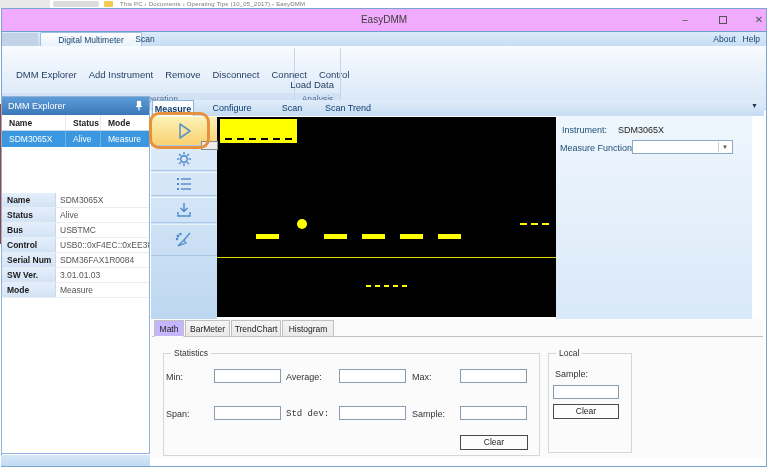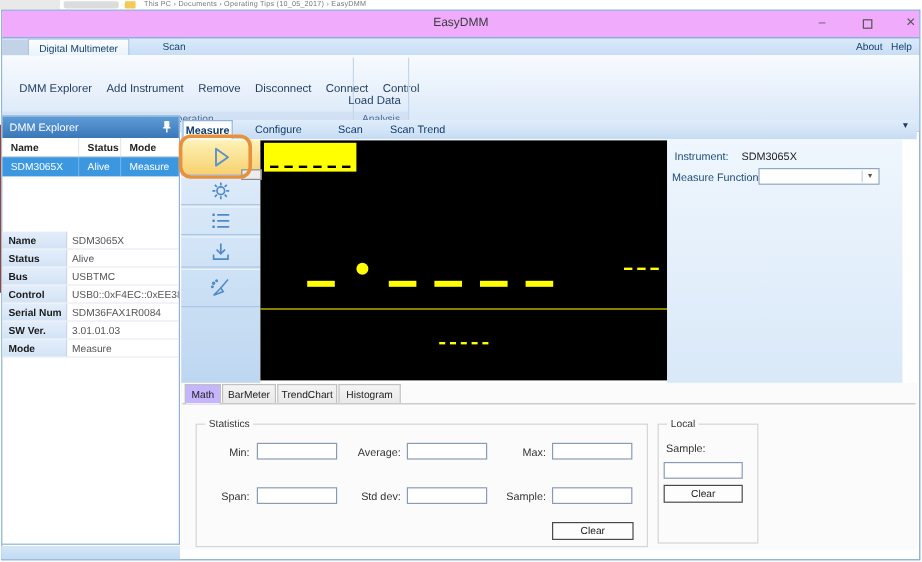--- a/index.html
+++ b/index.html
@@ -29,21 +29,21 @@
   #btn-max { left:706px; }
   #btn-max .sq { display:inline-block; width:8px; height:8px; border:1px solid #555; margin-top:4px; }
   #btn-close { left:742px; }
 
   
   #menubar { left:0; top:22px; width:764px; height:15px;
     background:linear-gradient(180deg,#dbeafb 0%,#c8ddf4 100%);
     border-top:1px solid #6f9ed2; }
   #menu-stub { left:0; top:1px; width:36px; height:14px; background:#c2d3e8; }
   .menu-tab { top:0px; height:14px; font-size:8.5px; line-height:15px; color:#17446e; text-align:center; }
-  #tab-dmm { left:21px; width:85px; background:linear-gradient(180deg,#fdfdfe,#e9f2fc);
+  #tab-dmm { left:38px; width:102px; background:linear-gradient(180deg,#fdfdfe,#e9f2fc);
     border:1px solid #9ebfe2; border-bottom:none; border-radius:2px 2px 0 0; }
   #tab-scan { left:126px; width:34px; }
   #menu-right { right:6px; top:0; font-size:8.5px; line-height:15px; color:#17446e; }
   #menu-right span { margin-left:7px; }
 
   
   #ribbon { left:0; top:37px; width:764px; height:64px;
     background:linear-gradient(180deg,#f8fbfe 0%,#e7f0fb 50%,#d5e6f7 100%);
     border-bottom:1px solid #bdd3ea; }
   .rgroup { top:2px; height:60px; border-right:1px solid #c3d7ec; }
@@ -130,21 +130,21 @@
   #atab-math { left:3px; width:30px; background:#c4b5fd; height:17px; z-index:5; border-bottom:1px solid #fbfbfb; }
   #atab-bar { left:34px; width:45px; }
   #atab-trendchart { left:80px; width:50px; }
   #atab-hist { left:131px; width:52px; }
   #atab-content { left:1px; top:17px; width:611px; height:120px; border-top:1px solid #c0c0c0; background:#fbfbfb; }
 
   .fieldset { position:absolute; border:1px solid #d6d6d6; background:#fbfbfb; }
   #fs-stats { left:11px; top:16px; width:377px; height:103px; }
   #fs-local { left:396px; top:16px; width:84px; height:100px; }
   .legend { position:absolute; top:-6px; left:7px; background:#fbfbfb; font-size:8.5px; color:#333; padding:0 3px; }
-  .flabel { position:absolute; font-size:9px; color:#333; text-align:right; line-height:14px; }
+  .flabel { position:absolute; font-size:9px; color:#333; text-align:left; line-height:14px; }
   .finput { position:absolute; width:67px; height:14px; border:1px solid #8a9cb2; background:#fff; font-size:9px; padding:0 2px; }
   .clearbtn { position:absolute; width:68px; height:15px; background:#fdfdfd; border:1px solid #4a4a4a;
     font-size:8.5px; color:#222; text-align:center; line-height:13px; font-family:"Liberation Sans", sans-serif; }
 </style>
 </head>
 <body>
 
 <div id="screen">
 
   <div id="bg-strip" class="abs">
@@ -374,21 +374,21 @@
 
         <div class="flabel" style="left:122px;top:16px;width:48px;">Average:</div>
         <input class="finput" style="left: 175px; top: 15px;" value="">
 
         <div class="flabel" style="left:248px;top:16px;width:43px;">Max:</div>
         <input class="finput" style="left: 296px; top: 15px;" value="">
 
         <div class="flabel" style="left:2px;top:53px;width:42px;">Span:</div>
         <input class="finput" style="left: 50px; top: 52px;" value="">
 
-        <div class="flabel" style="left:122px;top:53px;width:48px;">Std dev:</div>
+        <div class="flabel" style="left:122px;top:53px;width:48px;font-family:Liberation Mono, monospace;">Std dev:</div>
         <input class="finput" style="left: 175px; top: 52px;" value="">
 
         <div class="flabel" style="left:248px;top:53px;width:43px;">Sample:</div>
         <input class="finput" style="left: 296px; top: 52px;" value="">
 
         <button class="clearbtn" style="left:296px;top:81px;">Clear</button>
       </div>
 
       <div id="fs-local" class="fieldset">
         <div class="legend">Local</div>

